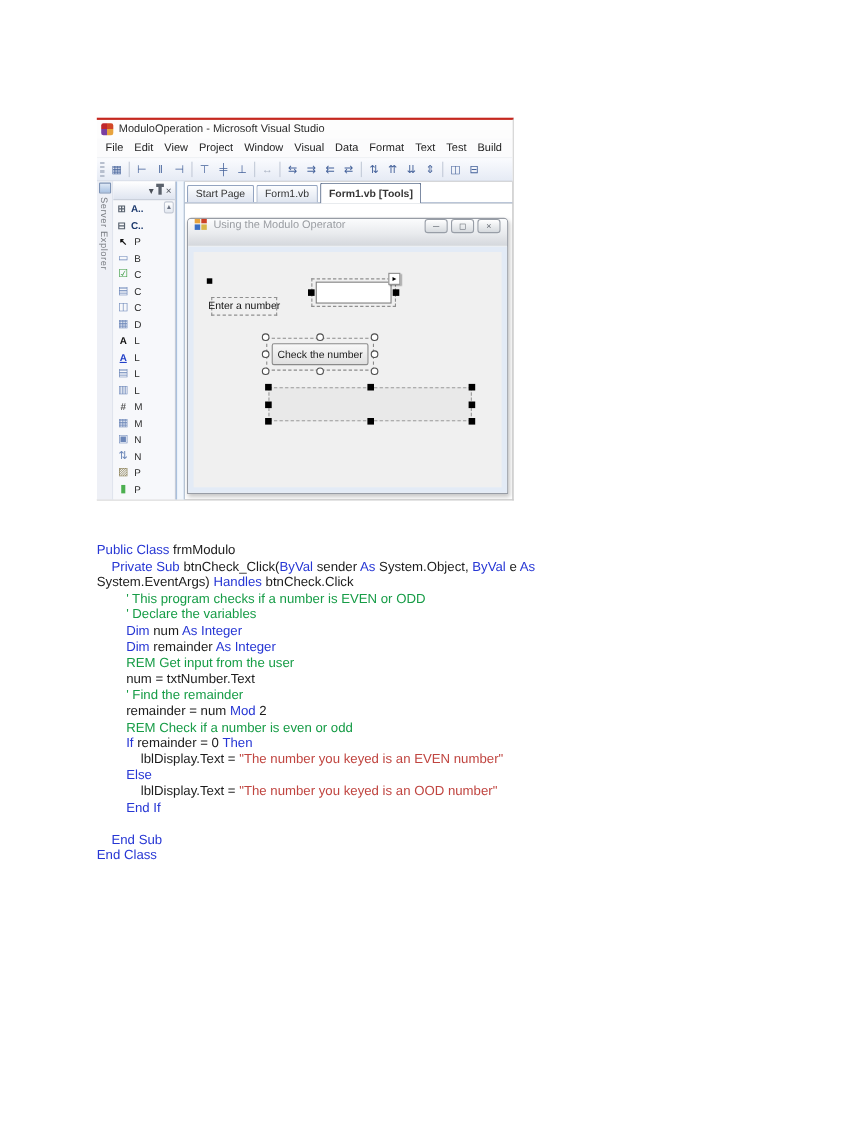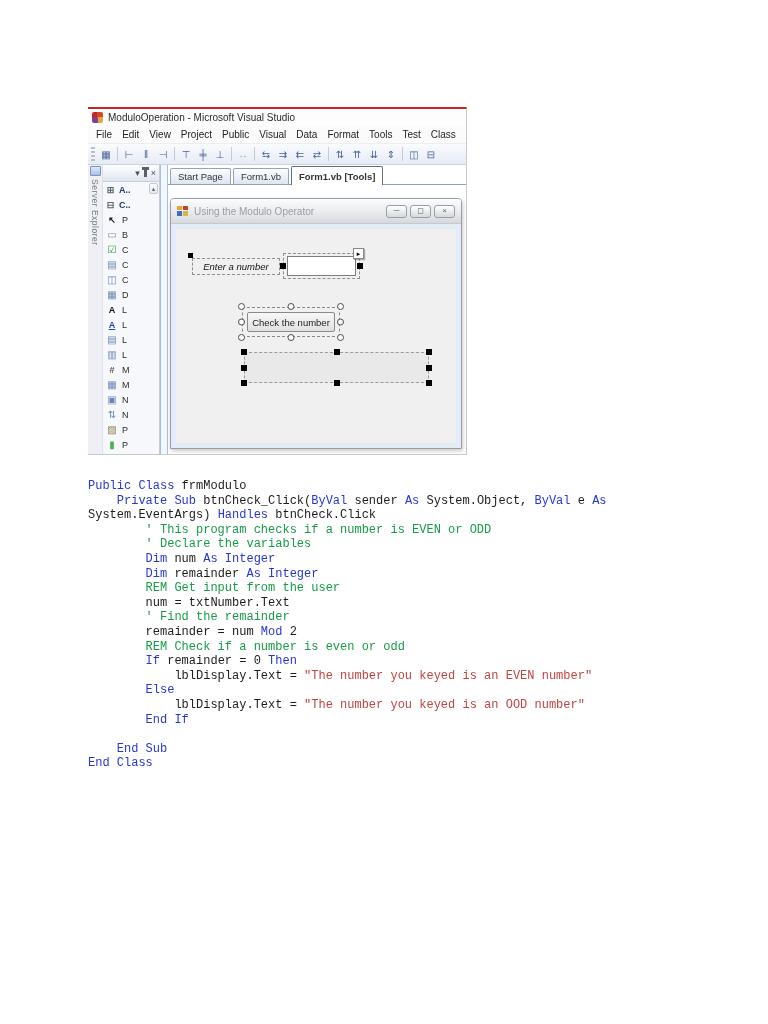--- a/index.html
+++ b/index.html
@@ -65,34 +65,34 @@
   .tab{height:16px;padding:0 7px;font-size:9.5px;display:flex;align-items:center;white-space:nowrap;
        background:linear-gradient(#fcfdfe,#dfe5f0);border:1px solid #93a4c0;border-bottom:none;
        border-radius:2px 2px 0 0;color:#333;}
   .tab.active{height:19px;background:#fff;font-weight:bold;border-color:#5d6f8d;margin-bottom:-1px;}
   .canvas{flex:1;position:relative;background:#fff;}
 
   
   .form-window{position:absolute;left:2px;top:13px;width:292px;height:251px;border:1px solid #979ca5;
                border-radius:4px 4px 0 0;box-shadow:1px 2px 4px rgba(0,0,0,.22);display:flex;flex-direction:column;}
   .form-titlebar{height:25px;background:linear-gradient(#fbfcfd,#e9ebee 55%,#d5d8dd);
-                 border-bottom:1px solid #c6cad0;border-radius:3px 3px 0 0;display:flex;align-items:center;
+                 border-bottom:1px solid #c6cad0;border-radius:3px 3px 0 0;display:flex;
                  gap:6px;padding:0 6px;}
   .form-icon{width:11px;height:10px;display:grid;grid-template-columns:5px 5px;grid-template-rows:4px 5px;gap:1px;}
   .form-icon i{display:block;}
   .fi1{background:#e8a33d;} .fi2{background:#cc4125;} .fi3{background:#3b6fc4;} .fi4{background:#d9b64a;}
   .form-title{flex:1;font-size:10px;color:#9a9da2;white-space:nowrap;overflow:hidden;}
   .win-btn{width:21px;height:13px;border:1px solid #989ea7;border-radius:3px;margin-left:3px;
            background:linear-gradient(#ffffff,#d6dade);font-size:8px;color:#5f656d;display:flex;
            align-items:center;justify-content:center;line-height:1;}
   .form-body{flex:1;position:relative;background:#f0f0f0;box-shadow:inset 0 0 0 5px #e3ebf6;border-radius:0;}
 
   
-  .lbl1{position:absolute;left:21px;top:34px;width:88px;height:17px;border:1px dashed #8f8f8f;
-        font-size:9.5px;color:#111;display:flex;align-items:center;justify-content:center;white-space:nowrap;font-style:italic;}
+  .lbl1{position:absolute;left:21px;top:46px;width:60px;height:17px;border:1px dashed #8f8f8f;
+        font-size:9.5px;color:#111;display:flex;align-items:center;justify-content:center;white-space:nowrap;}
   .lbl1-handle{position:absolute;left:17px;top:29px;width:5px;height:5px;background:#000;}
   .txt-sel{position:absolute;left:112px;top:29px;width:77px;height:26px;border:1px dashed #8f8f8f;}
   .txtbox{position:absolute;left:3px;top:2px;width:69px;height:20px;background:#fff;border:1px solid #7d7d7d;}
   .smart-tag{position:absolute;right:-5px;top:-6px;width:11px;height:11px;background:#fff;
              border:1px solid #8a8a8a;box-shadow:1px 1px 1px rgba(0,0,0,.3);font-size:7px;color:#000;
              display:flex;align-items:center;justify-content:center;line-height:1;}
   .btn-sel{position:absolute;left:71px;top:83px;width:98px;height:30px;border:1px dashed #8a8a8a;text-align:right;}
   .design-btn{position:absolute;left:4px;top:4px;right:4px;bottom:4px;
               background:linear-gradient(#f8f8f8,#e0e0e0);border:1px solid #8a8a8a;border-radius:2px;
               font-size:9.5px;color:#1b1b1b;display:flex;align-items:center;justify-content:center;white-space:nowrap;}
@@ -105,21 +105,21 @@
   .hp-tl{left:var(--o);top:var(--o);}
   .hp-tm{left:50%;top:var(--o);transform:translateX(-50%);}
   .hp-tr{right:var(--o);top:var(--o);}
   .hp-ml{left:var(--o);top:50%;transform:translateY(-50%);}
   .hp-mr{right:var(--o);top:50%;transform:translateY(-50%);}
   .hp-bl{left:var(--o);bottom:var(--o);}
   .hp-bm{left:50%;bottom:var(--o);transform:translateX(-50%);}
   .hp-br{right:var(--o);bottom:var(--o);}
 
   
-  .code{position:absolute;left:88px;top:467px;width:620px;font-family:Liberation Mono, monospace;
+  .code{position:absolute;left:88px;top:481px;width:620px;font-family:Liberation Sans, sans-serif;
         font-size:12px;line-height:14.6px;white-space:pre;color:#1c1c1c;}
   .seg-k{color:#2636d4;}
   .seg-c{color:#169c46;}
   .seg-s{color:#c04540;}
   .seg-n{color:#1c1c1c;}
 </style>
 </head>
 <body>
 
 <div class="ide">
@@ -127,27 +127,27 @@
   <div class="titlebar">
     <div class="vs-logo"></div>
     <div class="title-text">ModuloOperation - Microsoft Visual Studio</div>
   </div>
 
   <div class="menubar">
       <span class="menu-item">File</span>
       <span class="menu-item">Edit</span>
       <span class="menu-item">View</span>
       <span class="menu-item">Project</span>
-      <span class="menu-item">Public</span>
+      <span class="menu-item">Window</span>
       <span class="menu-item">Visual</span>
       <span class="menu-item">Data</span>
       <span class="menu-item">Format</span>
-      <span class="menu-item">Tools</span>
+      <span class="menu-item">Text</span>
       <span class="menu-item">Test</span>
-      <span class="menu-item">Class</span>
+      <span class="menu-item">Build</span>
     </div>
 
   <div class="toolbar">
     <div class="tb-grip"></div>
   <span class="tb-icon">▦</span>
       <div class="tb-sep"></div>
       <span class="tb-icon">⊢</span>
       <span class="tb-icon">‖</span>
       <span class="tb-icon">⊣</span>
       <div class="tb-sep"></div>

